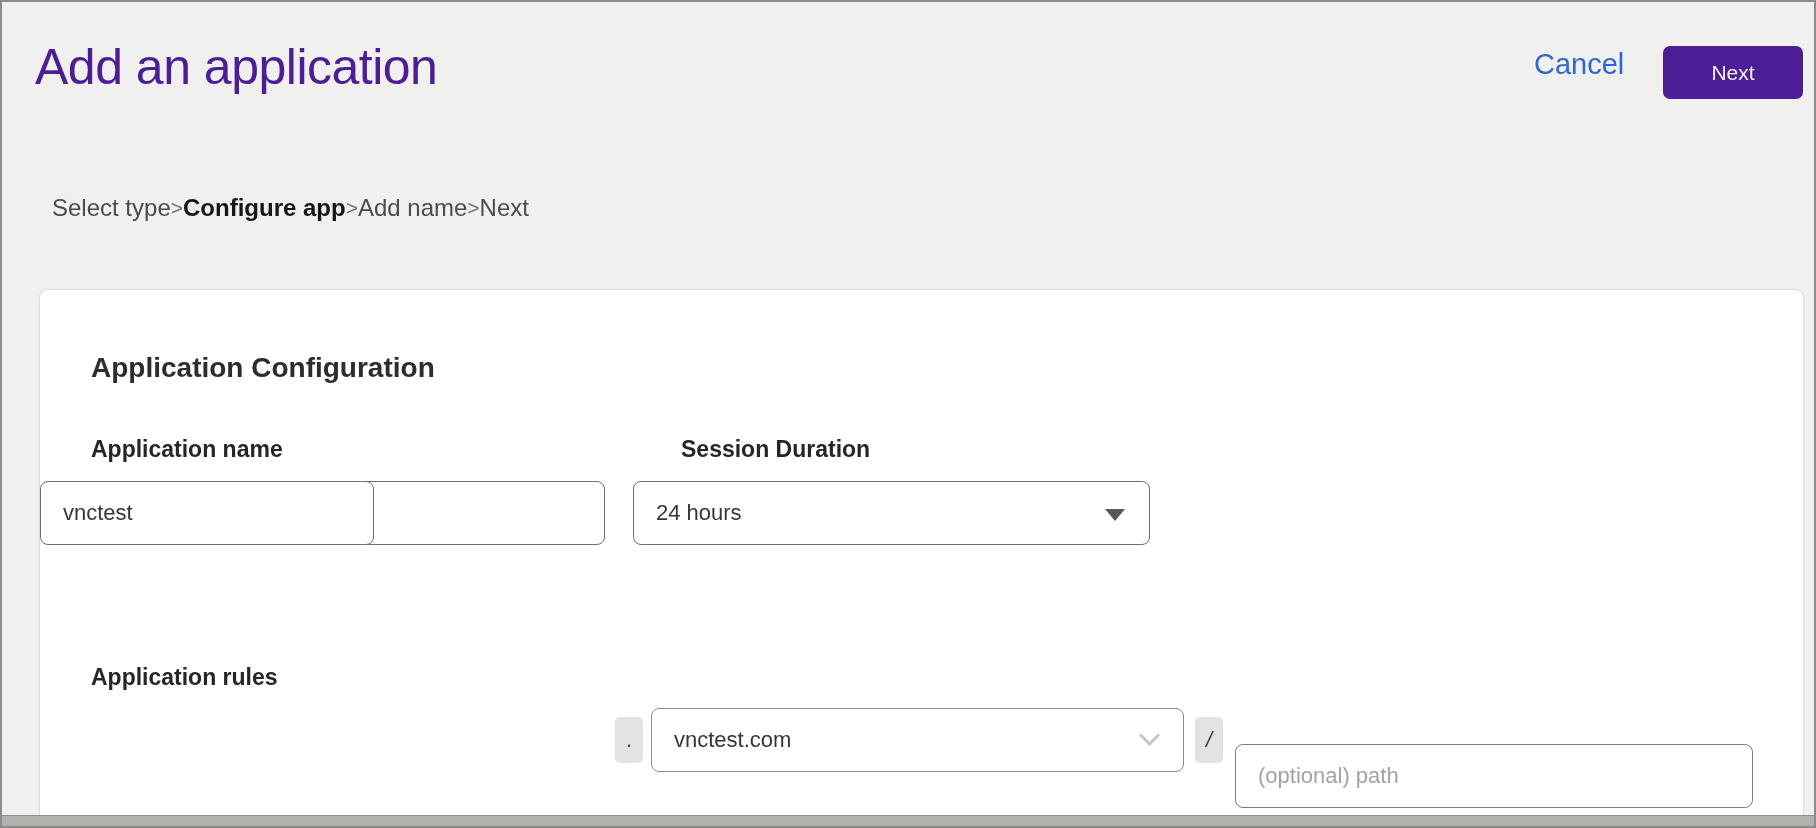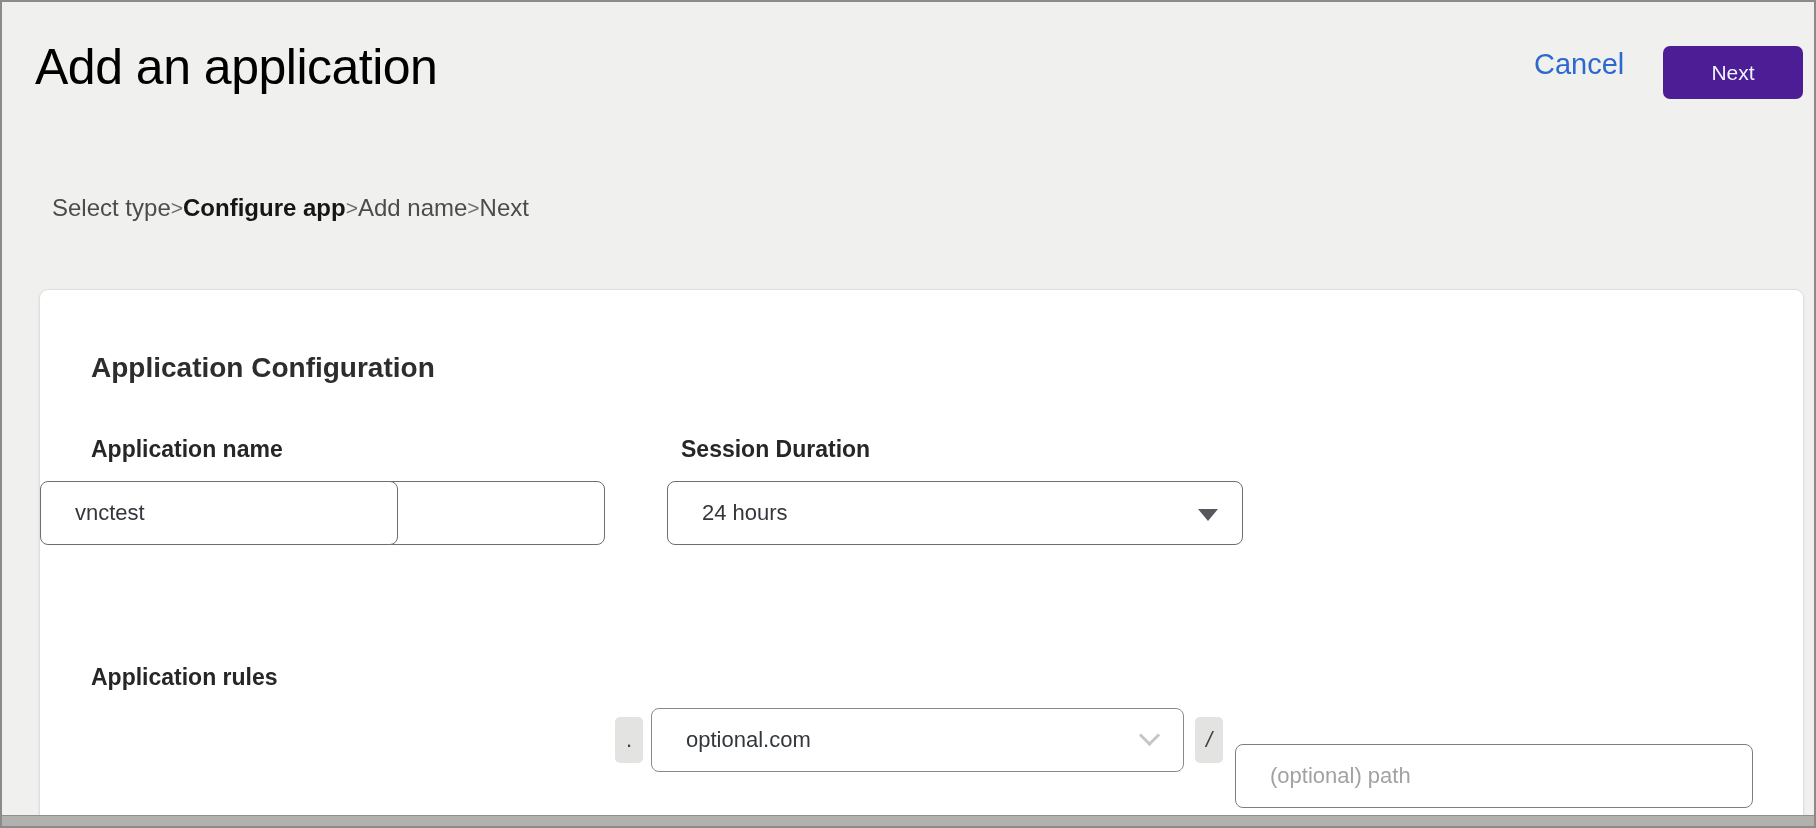--- a/index.html
+++ b/index.html
@@ -16,21 +16,21 @@
     overflow:hidden;
   }
   .bottom-band {
     position:absolute; left:0; right:0; bottom:0;
     height:11px; background:#b2b1ae; border-top:1px solid #8f8f8f;
     z-index:5;
   }
   
   .page-title {
     position:absolute; left:33px; top:36px;
-    font-size:50px; font-weight:400; color:#000000;
+    font-size:50px; font-weight:400; color:#4c1d95;
     letter-spacing:-0.5px;
   }
   .cancel-link {
     position:absolute; left:1532px; top:46px;
     font-size:29px; color:#2e68cf; cursor:pointer;
     background:none; border:none; font-family:inherit;
   }
   .next-button {
     position:absolute; left:1661px; top:44px;
     width:140px; height:53px;
@@ -63,32 +63,32 @@
   }
   .field-label {
     position:absolute;
     font-size:23px; font-weight:700; color:#262626;
   }
   .text-input, .select-box {
     position:absolute; top:191px; height:64px;
     border:1px solid #6e6e6e; border-radius:8px;
     background:#fff;
     font-size:22px; color:#33373c; font-family:inherit;
-    padding:0 34px;
+    padding:0 22px;
   }
   .text-input { outline:none; }
   .select-box {
     display:flex; align-items:center;
     cursor:pointer;
   }
   
   .label-app-name   { left:51px;  top:146px; }
   .label-session    { left:593px; top:146px;margin-left:48px; }
   .input-app-name   { left:51px;  width:514px; }
-  .select-session   { left:627px; width:576px; }
+  .select-session   { left:593px; width:517px; }
   .caret-down {
     position:absolute; right:24px; top:50%;
     margin-top:-4px;
     width:0; height:0;
     border-left:10px solid transparent;
     border-right:10px solid transparent;
     border-top:12px solid #57585c;
   }
   
   .label-app-domain { left:51px; top:374px; }
@@ -152,21 +152,21 @@
       <span class="caret-down"></span>
     </div>
 
     <label class="field-label label-app-domain">Application rules</label>
 
     <input class="text-input input-subdomain" type="text" value="vnctest" style="">
 
     <span class="sep-box sep-dot">.</span>
 
     <div class="select-box select-domain">
-      <span>optional.com</span>
+      <span>vnctest.com</span>
       <span class="chevron-down"></span>
     </div>
 
     <span class="sep-box sep-slash">/</span>
 
     <input class="text-input input-path" type="text" placeholder="(optional) path" style="">
 
   </section>
 
   <div class="bottom-band"></div>

